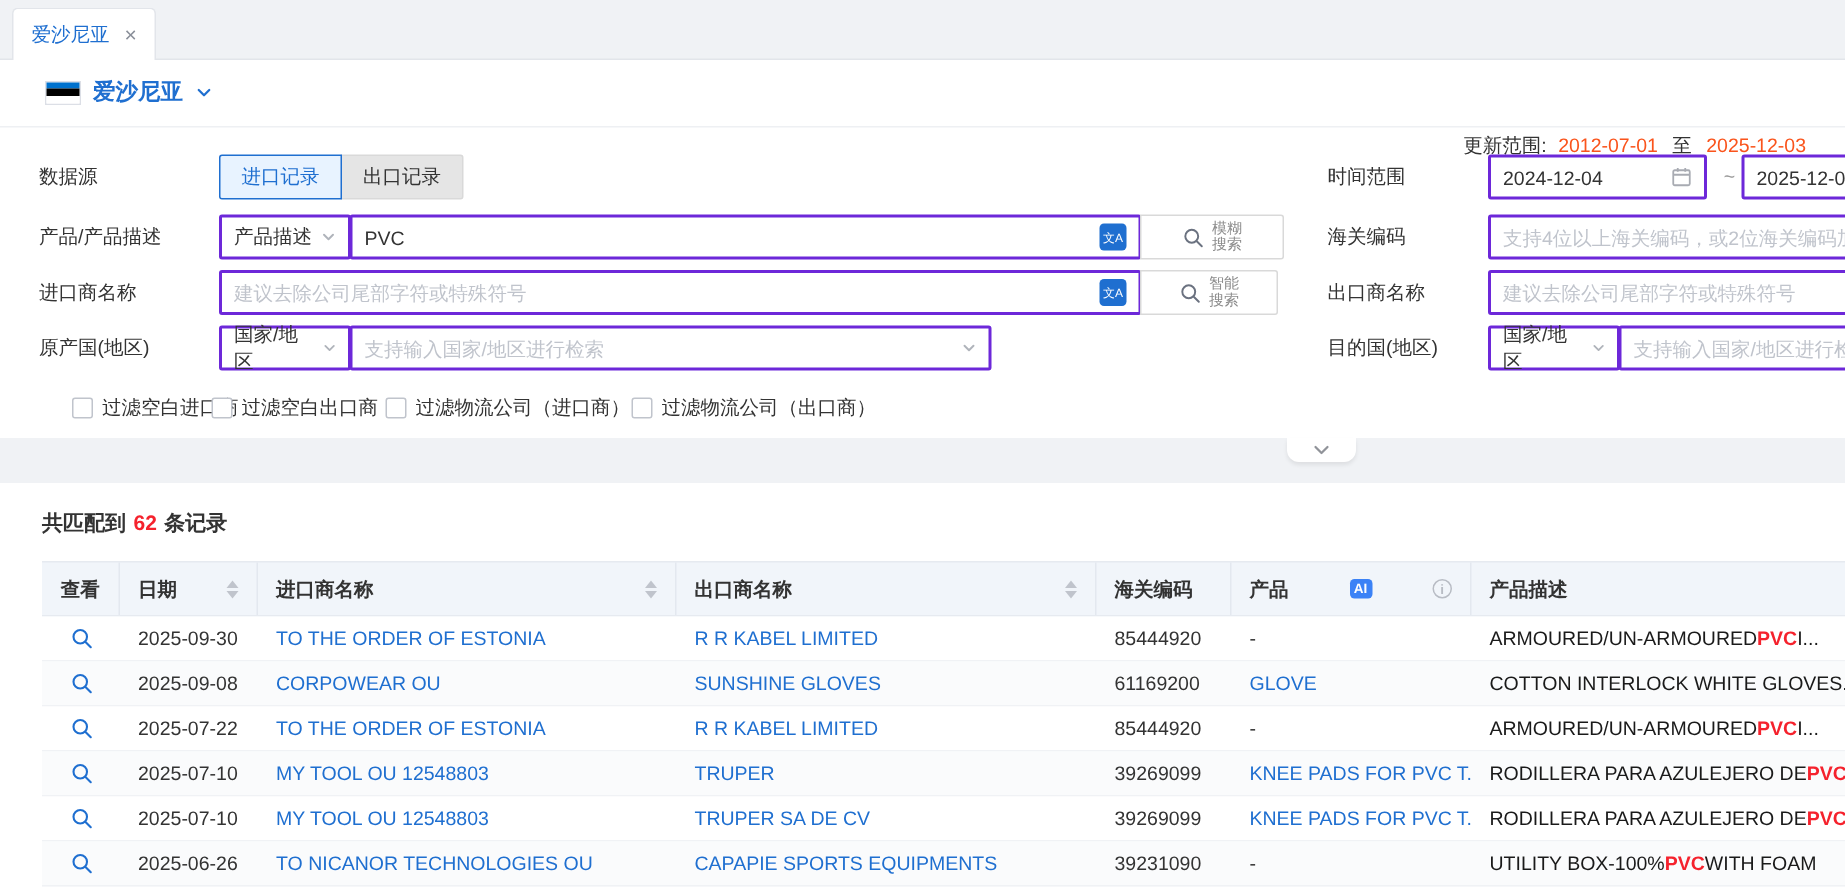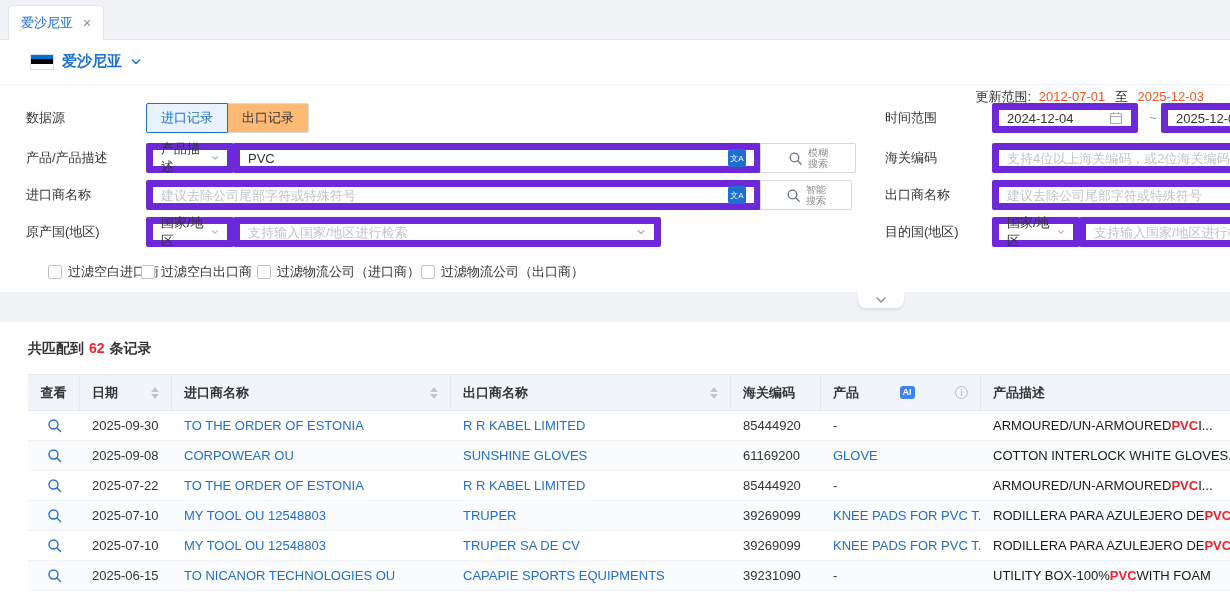--- a/index.html
+++ b/index.html
@@ -26,27 +26,27 @@
   .update .orange { color:#fa541c; font-weight:400; margin:12px 4px; }
   .update .sep { margin:0 2px; }
 
   
   .flabel { position:absolute; line-height:30px; color:#333; font-size:13px; }
   .flabel.l { left:26px; width:112px; }
   .flabel.r { left:885px; width:100px; }
 
   
   .seg { position:absolute; left:146px; top:103px; display:flex; }
-  .seg .sbtn { height:30px; padding:0 14px; line-height:28px; border:1px solid #d9d9d9; background:#fdba74; color:#333; font-size:13px; cursor:pointer; }
+  .seg .sbtn { height:30px; padding:0 14px; line-height:28px; border:1px solid #d9d9d9; background:#e5e5e5; color:#333; font-size:13px; cursor:pointer; }
   .seg .sbtn.first { border-radius:2px 0 0 2px; }
   .seg .sbtn.last { border-radius:0 2px 2px 0; margin-left:-1px; }
   .seg .sbtn.active { background:#e8f3ff; border-color:#1f6fd0; color:#1f6fd0; position:relative; z-index:1; }
 
   
-  .ctrl { position:absolute; height:30px; border:7px solid #6d28d9; border-radius:2px; background:#fff; display:flex; align-items:center; padding:0 8px; gap:6px; }
+  .ctrl { position:absolute; height:30px; border:2px solid #6d28d9; border-radius:2px; background:#fff; display:flex; align-items:center; padding:0 8px; gap:6px; }
   .ctrl input { border:none; outline:none; flex:1; min-width:0; font-size:13px; color:#333; background:transparent; font-family:inherit; }
   .ctrl input::placeholder { color:#c0c4cc; }
   .ctrl .val { flex:1; color:#333; }
   .selectbox { justify-content:space-between; cursor:pointer; }
   .suffixbox { position:absolute; height:30px; border:1px solid #d9d9d9; border-radius:0 2px 2px 0; background:#fff; display:flex; align-items:center; justify-content:center; gap:5px; cursor:pointer; }
   .stack { font-size:10px; line-height:11px; color:#8c8c8c; text-align:center; }
   .translate-ic { width:18px; height:18px; background:#1f6fd0; border-radius:3px; color:#fff; font-size:8px; display:flex; align-items:center; justify-content:center; flex:none; cursor:pointer; }
 
   
   .cbitem { position:absolute; top:263px; display:flex; align-items:center; gap:6px; height:18px; cursor:pointer; }
@@ -384,21 +384,21 @@
 
   <div class="trow stripe">
     <div class="td c-view">
       <span class="mag-btn">
         <svg width="15" height="15" viewBox="0 0 15 15">
                 <circle cx="6.5" cy="6.5" r="4.5" fill="none" stroke="#1f6fd0" stroke-width="1.4"></circle>
                 <line x1="10" y1="10" x2="13.5" y2="13.5" stroke="#1f6fd0" stroke-width="1.4" stroke-linecap="round"></line>
               </svg>
       </span>
     </div>
-    <div class="td">2025-06-15</div>
+    <div class="td">2025-06-26</div>
     <div class="td link">TO NICANOR TECHNOLOGIES OU</div>
     <div class="td link">CAPAPIE SPORTS EQUIPMENTS</div>
     <div class="td">39231090</div>
     <div class="td link plain">-</div>
     <div class="td desc">
             <span class="d-pre">UTILITY BOX-100% </span>
             <span class="d-hl">PVC</span>
             <span class="d-post"> WITH FOAM</span>
           </div>
   </div>

